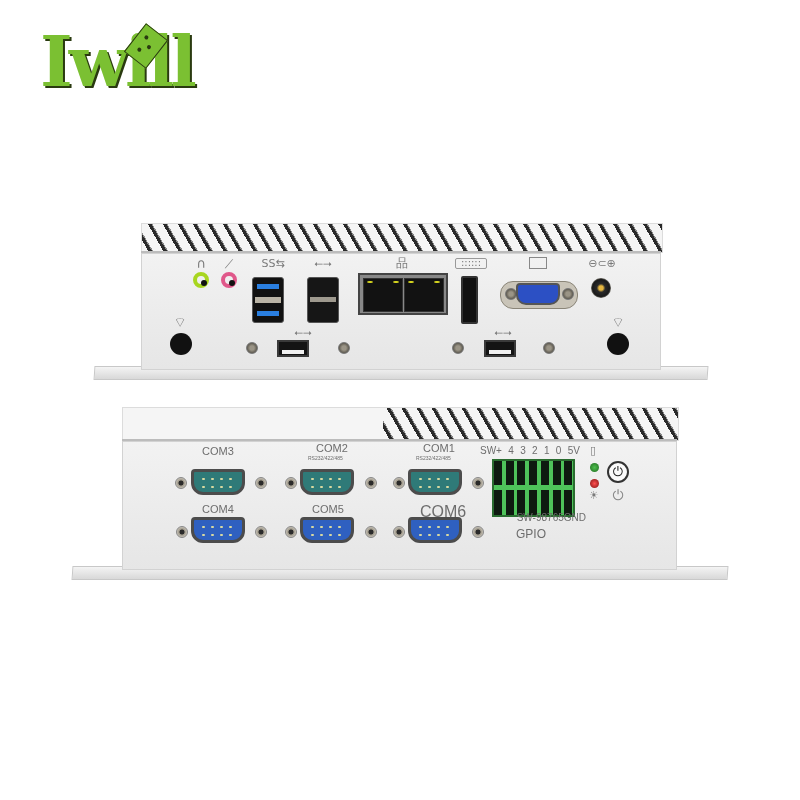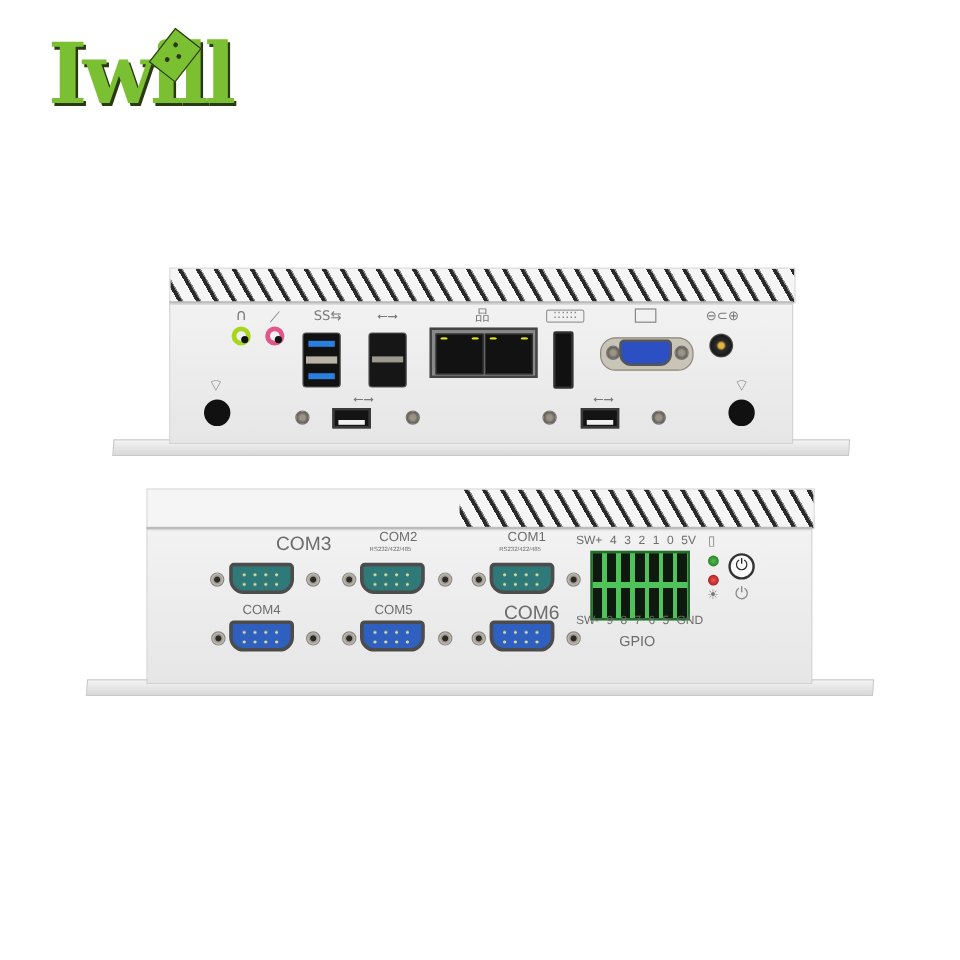--- a/index.html
+++ b/index.html
@@ -134,21 +134,21 @@
 </div>
 
 <div>
   <div class="abs plate" style="left:72px;top:566px;width:654px;height:12px;transform:skewX(-4deg);"></div>
   <div class="abs finband" style="left:122px;top:407px;width:555px;height:32px;">
       <div class="fins" style="left:260px;"></div>
     </div>
   <div class="abs seam" style="left:122px;top:439px;width:555px;"></div>
   <div class="abs body" style="left:122px;top:441px;width:553px;height:127px;"></div>
 
-  <span class="label" style="left:202px;top:445px;font-size:16px;margin-left:28px;">COM3</span>
+  <span class="label" style="left:202px;top:445px;font-size:11px;">COM3</span>
   <span class="label" style="left:316px;top:442px;font-size:11px;">COM2</span>
   <span class="label" style="left:308px;top:455px;font-size:5px;">RS232/422/485</span>
   <span class="label" style="left:423px;top:442px;font-size:11px;">COM1</span>
   <span class="label" style="left:416px;top:455px;font-size:5px;">RS232/422/485</span>
 
   <div class="nut" style="left:175px;top:477px;"></div>
   <div class="db9 teal" style="left:191px;top:469px;">
       <div class="pins"></div>
     </div>
   <div class="nut" style="left:255px;top:477px;"></div>
@@ -192,21 +192,21 @@
     <span>4</span>
     <span>3</span>
     <span>2</span>
     <span>1</span>
     <span>0</span>
     <span>5V</span>
   </div>
   <div class="gpio" style="left:492px;top:459px;">
       <div class="mid"></div>
     </div>
-  <div class="abs" style="left:480px;top:512px;width:106px;display:flex;justify-content:space-between;font-size:10px;color:#6d6d6d;font-family:'Liberation Sans',sans-serif;">
+  <div class="abs" style="left:480px;top:512px;width:106px;display:flex;justify-content:flex-end;font-size:10px;color:#6d6d6d;font-family:'Liberation Sans',sans-serif;">
     <span>SW-</span>
     <span>9</span>
     <span>8</span>
     <span>7</span>
     <span>6</span>
     <span>5</span>
     <span>GND</span>
   </div>
   <span class="label" style="left:516px;top:527px;font-size:12px;">GPIO</span>
 

